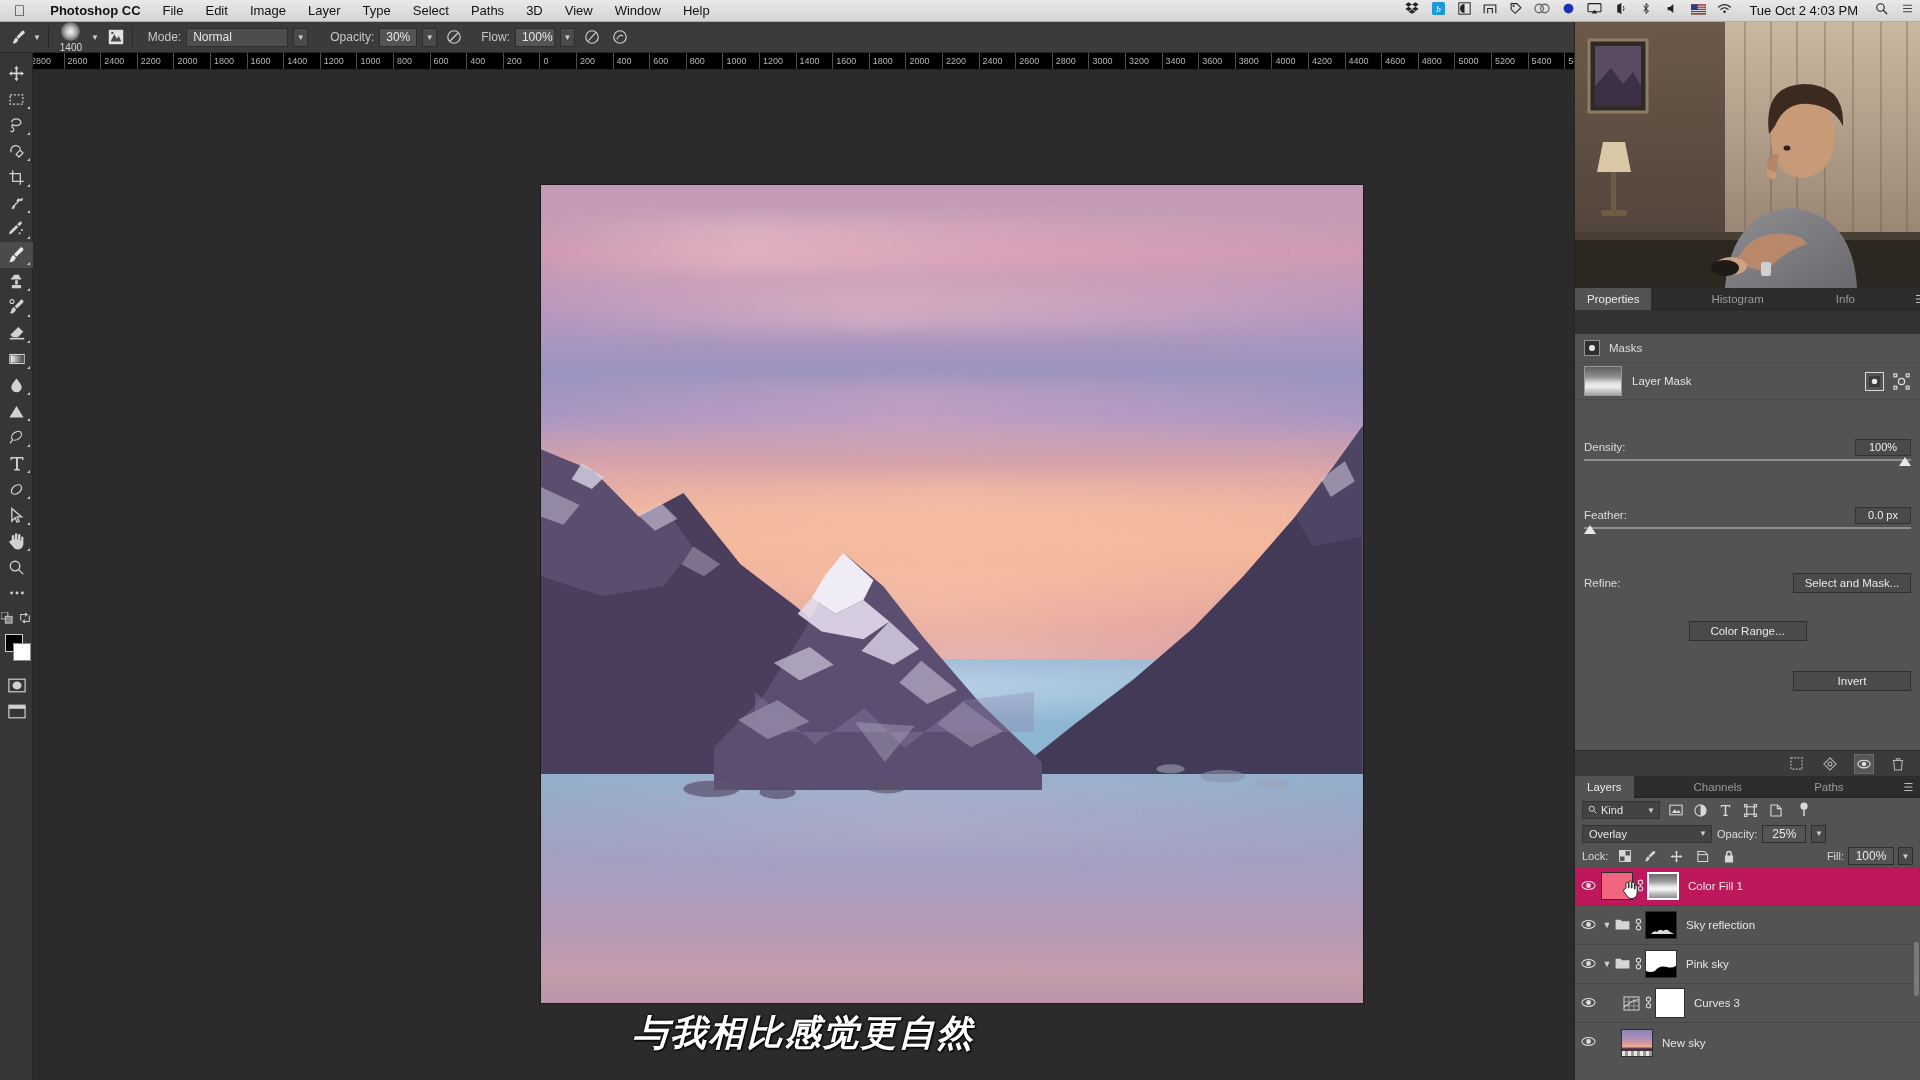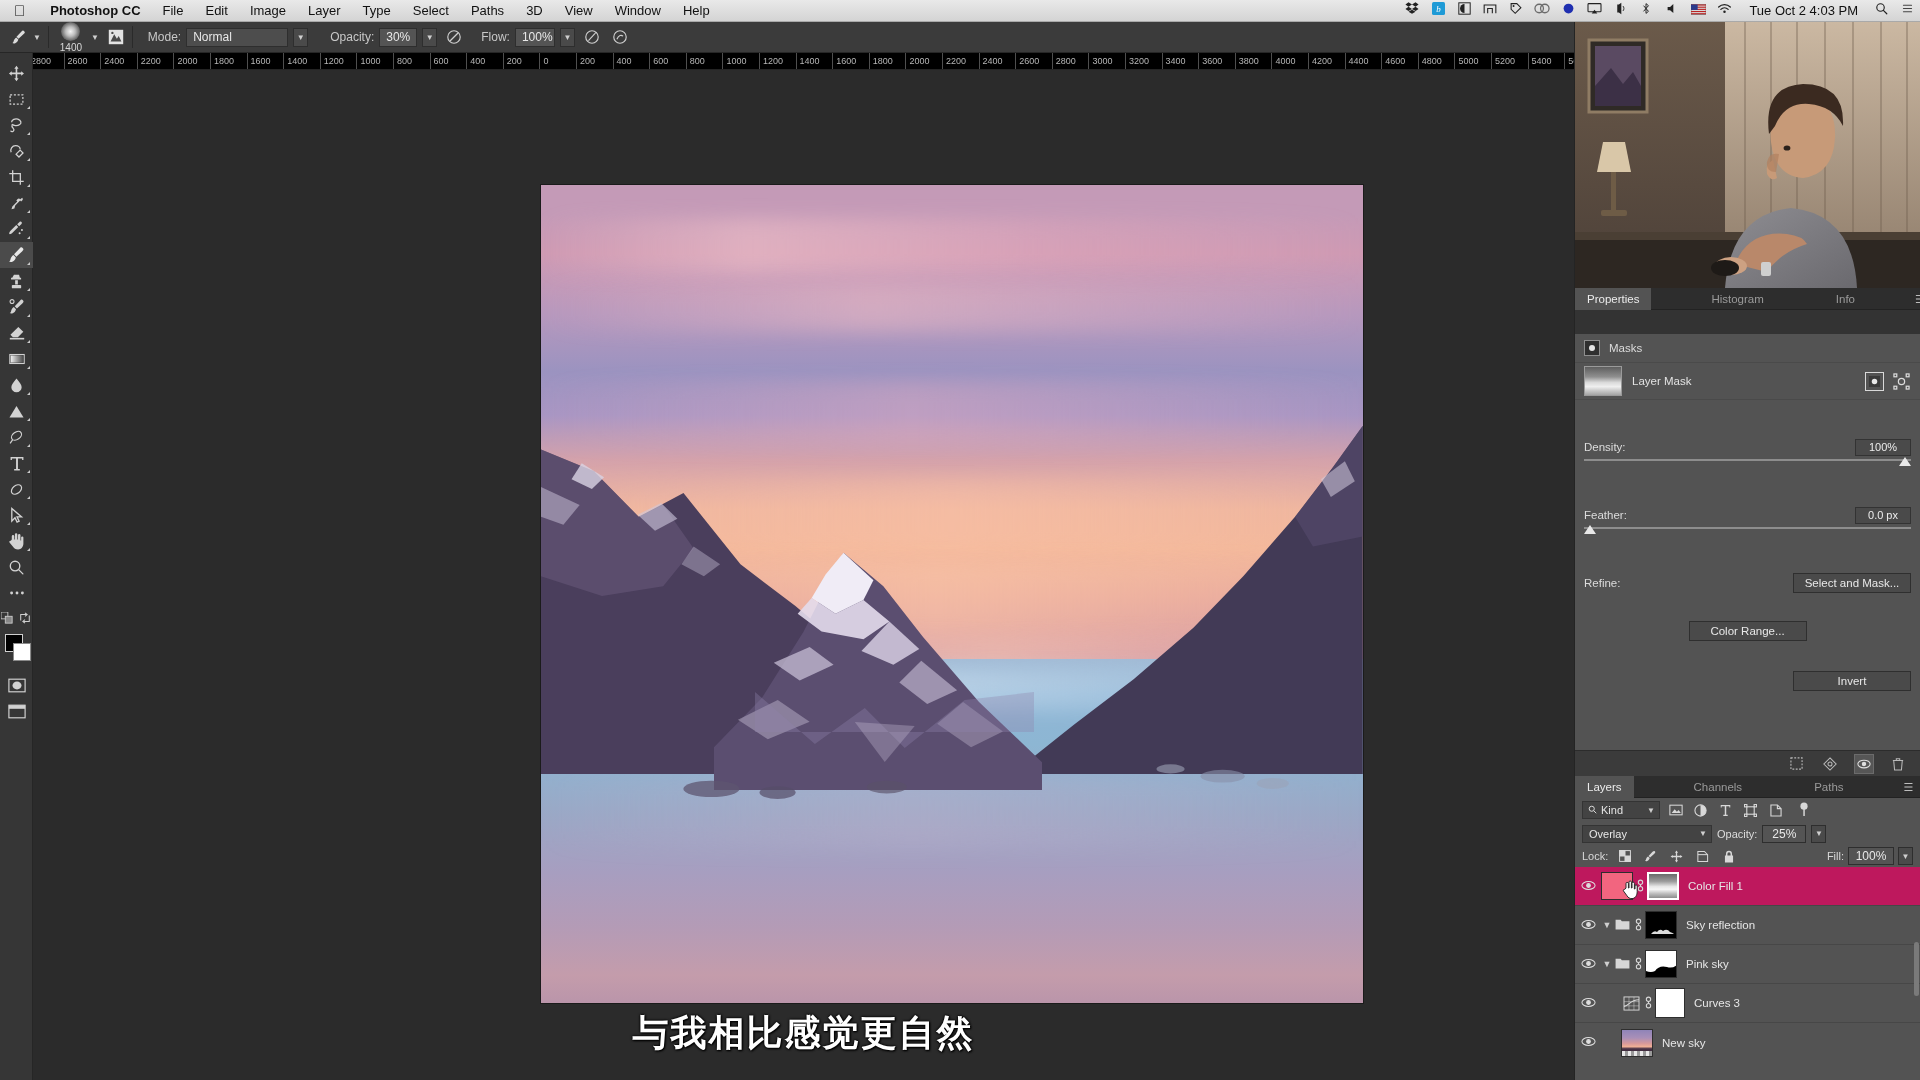--- a/index.html
+++ b/index.html
@@ -79,21 +79,21 @@
   .tool.active{ background:#4b4b4b; }
   .tool .corner{ position:absolute; right:3px; bottom:3px; width:0;height:0;
     border-left:3px solid transparent; border-bottom:3px solid #c9c9c9;}
   .swatches{ position:relative; width:33px;height:34px;margin-top:4px;}
   .swb{ position:absolute; left:5px; top:2px; width:18px;height:18px;background:#000;border:1px solid #cfcfcf;}
   .swf{ position:absolute; left:13px; top:11px; width:18px;height:18px;background:#fff;border:1px solid #8a8a8a;}
 
   
   #canvasarea{
     position:absolute; left:33px; top:70px; width:1541px; bottom:0;
-    background:#2b2b2b; overflow:hidden;
+    background:#2b2b2b; overflow:hidden;font-style:italic;
   }
   #artboard{
     position:absolute; left:508px; top:115px; width:822px; height:818px;
     box-shadow:0 0 0 1px #1b1b1b;
     overflow:hidden;
   }
   
   #photo{ position:absolute; inset:0; }
   .sky{
     position:absolute; left:0; top:0; width:100%; height:60%;

